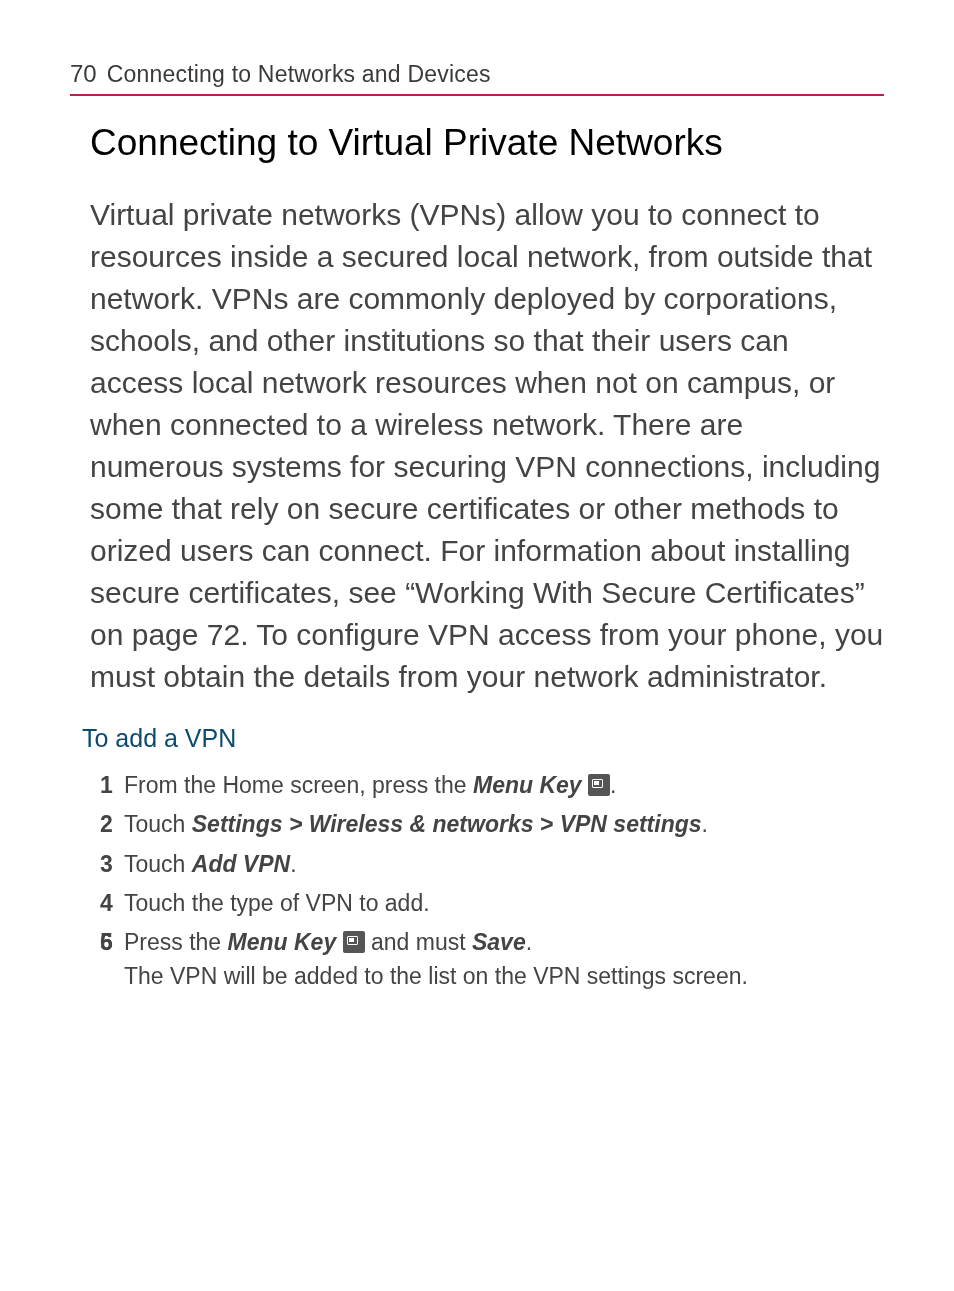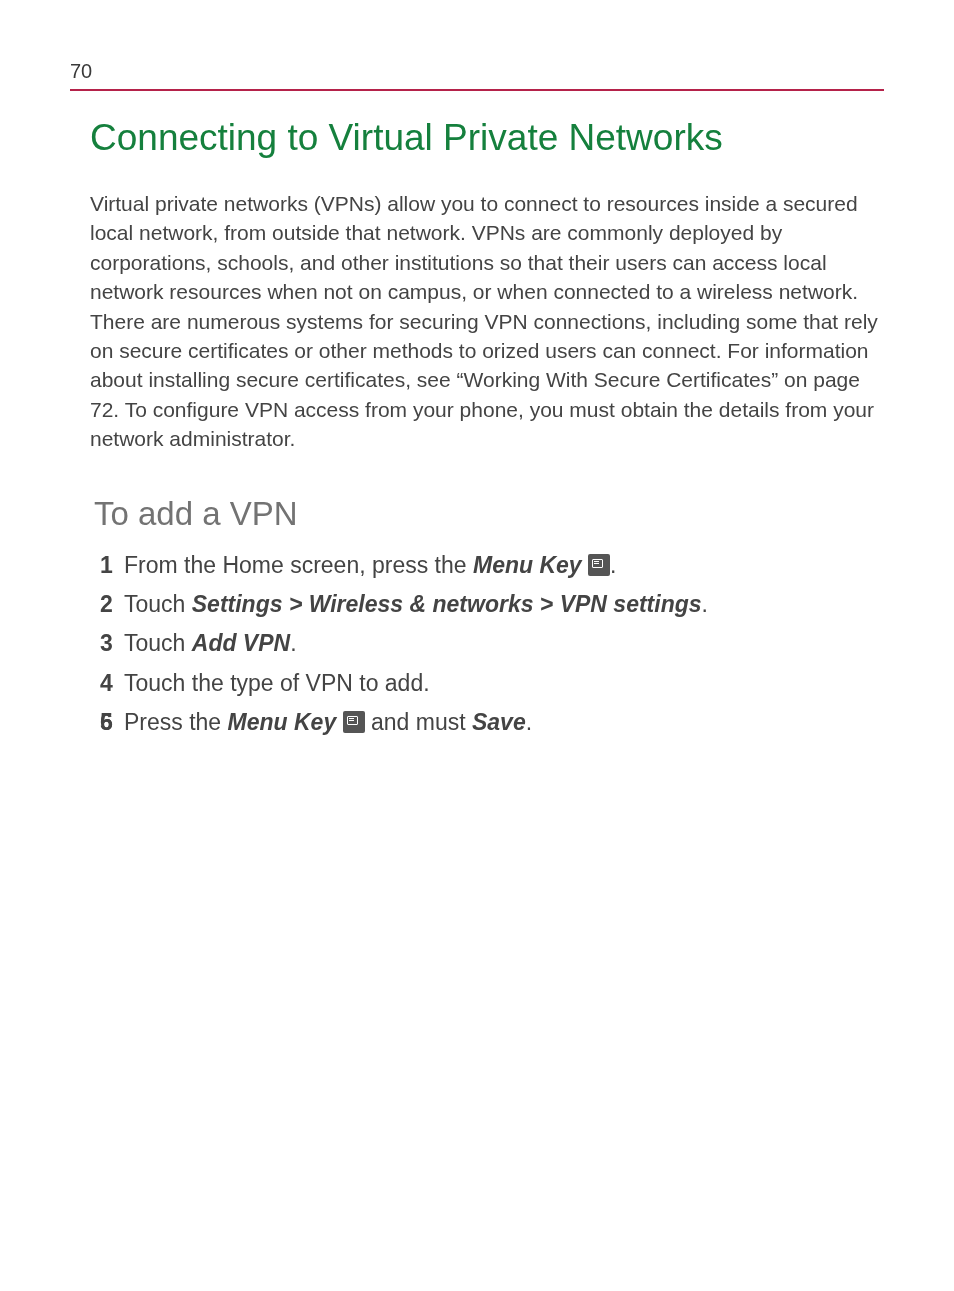--- a/index.html
+++ b/index.html
@@ -12,49 +12,49 @@
       padding: 60px 70px 0 70px;
     }
     .header {
       display: flex;
       align-items: baseline;
       border-bottom: 2px solid #b5224a;
       padding-bottom: 6px;
       margin-bottom: 26px;
     }
     .page-number {
-      font-size: 20px;
+      font-size: 24px;
       color: #3a3a3a;
       margin-right: 10px;
     }
     .header-title {
       font-size: 23px;
       color: #3a3a3a;
       letter-spacing: 0.2px;
     }
     .main-heading {
       font-size: 37px;
-      color: #15803d;
+      color: #000000;
       margin-bottom: 30px;
       font-weight: normal;
       margin-left: 20px;
     }
     .intro {
-      font-size: 21px;
+      font-size: 30px;
       line-height: 1.4;
       color: #444;
-      margin-bottom: 41px;
+      margin-bottom: 26px;
       margin-left: 20px;
     }
     .subheading {
-      font-size: 33px;
-      color: #737373;
+      font-size: 25px;
+      color: #0c4a6e;
       margin-bottom: 16px;
       font-weight: normal;
-      margin-left: 24px;
+      margin-left: 12px;
     }
     .steps {
       list-style: none;
       margin-left: 30px;
     }
     .steps li {
       font-size: 23px;
       line-height: 1.45;
       color: #444;
       margin-bottom: 6px;
@@ -91,20 +91,21 @@
       width: 5px; height: 1.5px;
       background: #fff;
       box-shadow: 0 2px 0 #fff;
     }
   </style>
 </head>
 <body>
 
 <div class="header">
   <span class="page-number">70</span>
+  <span class="header-title">Connecting to Networks and Devices</span>
 </div>
 
 <h1 class="main-heading">Connecting to Virtual Private Networks</h1>
 
 <p class="intro">Virtual private networks (VPNs) allow you to connect to resources inside a secured local network, from outside that network. VPNs are commonly deployed by corporations, schools, and other institutions so that their users can access local network resources when not on campus, or when connected to a wireless network. There are numerous systems for securing VPN connections, including some that rely on secure certificates or other methods to orized users can connect. For information about installing secure certificates, see “Working With Secure Certificates” on page 72. To configure VPN access from your phone, you must obtain the details from your network administrator.</p>
 
 <h2 class="subheading">To add a VPN</h2>
 
 <ol class="steps">
   <li>
@@ -124,14 +125,15 @@
     <span class="step-num">4</span>
     <span>Touch the type of VPN to add.</span>
   </li>
   <li>
     <span class="step-num">5</span>
   </li>
   <li>
     <span class="step-num">6</span>
     <span>Press the </span><span class="bold">Menu Key</span>
     <span class="icon-menu"></span><span> and must </span><span class="bold">Save</span><span>.</span><br>
+    <span>The VPN will be added to the list on the VPN settings screen.</span>
   </li>
 </ol>
 
 </body></html>

